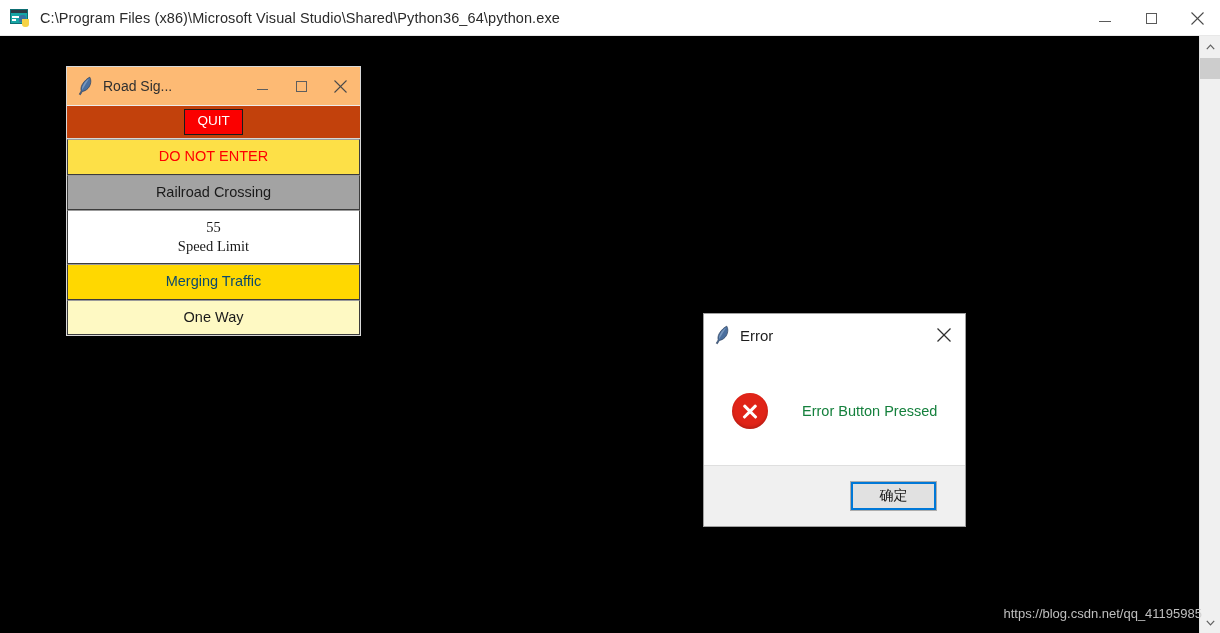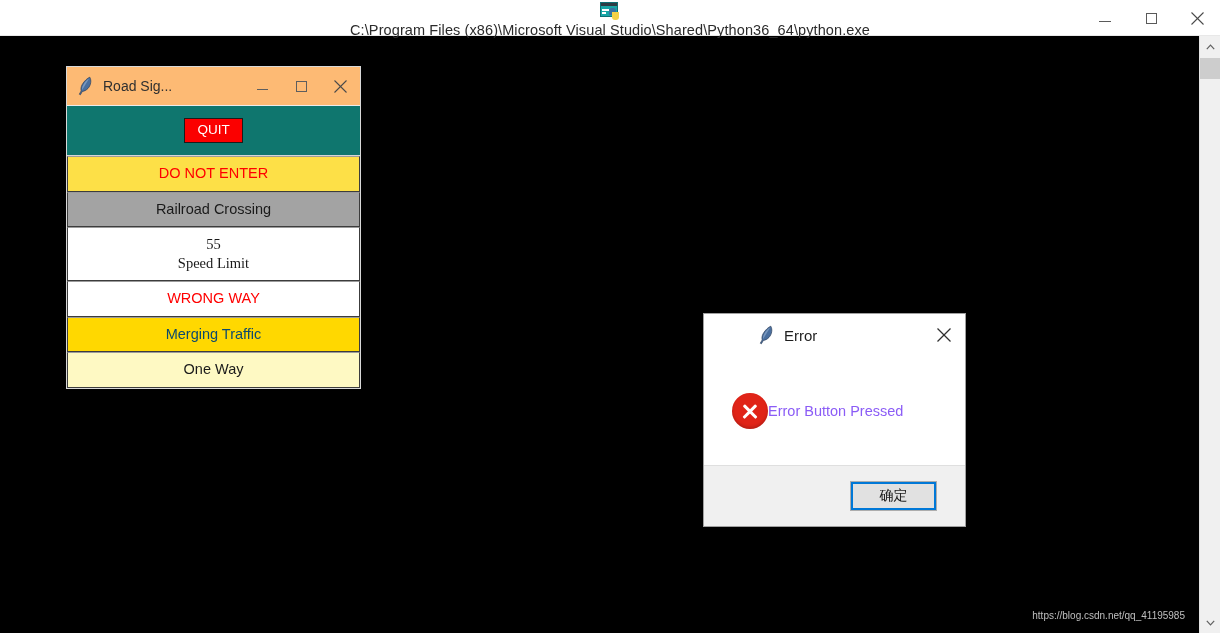--- a/index.html
+++ b/index.html
@@ -20,21 +20,20 @@
   }
 
   #console-titlebar {
     position: absolute;
     left: 0; top: 0;
     width: 1220px; height: 36px;
     background: #ffffff;
     border-bottom: 1px solid #e8e8e8;
     display: flex;
     align-items: center;
-    flex-direction: column;
   }
 
   #console-app-icon {
     width: 22px; height: 22px;
     margin-left: 9px; margin-right: 9px;
     position: relative;
     flex: 0 0 auto;
   }
   #console-app-icon .win {
     position: absolute; left: 1px; top: 2px;
@@ -134,22 +133,22 @@
   }
   .tk-cap-min {
     width: 11px; height: 1px; background: #5e5e5e; margin-top: 5px;
   }
   .tk-cap-max {
     width: 11px; height: 11px; border: 1px solid #5e5e5e;
   }
 
   
   #tk-quit-row {
-    height: 50px;
-    background: #0f766e;
+    height: 33px;
+    background: #c2410c;
     display: flex;
     align-items: center;
     justify-content: center;
     border-bottom: 1px solid #d6d6d6;
   }
   #quit-button {
     background: #fb0000;
     color: #ffffff;
     font-size: 13.5px;
     padding: 4px 12px 5px 12px;
@@ -183,21 +182,20 @@
     background: #ffffff;
     border: 1px solid #a0a0a0;
     box-shadow: 2px 2px 6px rgba(0,0,0,0.4);
   }
   #error-titlebar {
     height: 42px;
     display: flex;
     align-items: center;
     position: relative;
     background: #ffffff;
-    padding-left: 44px;
   }
   #error-title-text {
     font-size: 15px;
     color: #1e1e1e;
   }
   #error-close {
     position: absolute;
     right: 0; top: 0;
     width: 42px; height: 42px;
     display: flex; align-items: center; justify-content: center;
@@ -222,23 +220,23 @@
     content: "";
     position: absolute;
     left: 9px; top: 17px;
     width: 18px; height: 3.4px;
     background: #ffffff;
     border-radius: 1px;
   }
   #error-icon::before { transform: rotate(45deg); }
   #error-icon::after  { transform: rotate(-45deg); }
   #error-message {
-    margin-left: 0;
+    margin-left: 34px;
     font-size: 14.5px;
-    color: #8b5cf6;
+    color: #15803d;
   }
   #error-footer {
     height: 61px;
     background: #f0f0f0;
     border-top: 1px solid #dfdfdf;
     display: flex;
     align-items: center;
     justify-content: flex-end;
     padding-right: 28px;
   }
@@ -275,22 +273,22 @@
     position: absolute;
     top: 22px; left: 0;
     width: 21px; height: 21px;
     background: #cdcdcd;
     cursor: pointer;
   }
 
   
   #watermark {
     position: absolute;
-    right: 35px; bottom: 12px;
-    font-size: 10px;
+    right: 18px; bottom: 12px;
+    font-size: 13px;
     color: #cfcfcf;
     white-space: nowrap;
     opacity: 0.92;
   }
 </style>
 </head>
 <body>
 
 <div id="console-window">
 
@@ -347,21 +345,20 @@
     </div>
 
     <div id="tk-quit-row">
       <div id="quit-button">QUIT</div>
     </div>
 
     <div id="sign-buttons">
         <div class="sign-btn" style="background: #fde047; color: rgb(255, 0, 0);"><span>DO NOT ENTER</span></div>
         <div class="sign-btn" style="background: #a3a3a3; color: rgb(26, 26, 26);"><span>Railroad Crossing</span></div>
         <div class="sign-btn" style="background: rgb(255, 255, 255); color: rgb(26, 26, 26); font-family: Liberation Serif, serif;"><span>55</span><span class="line2">Speed Limit</span></div>
-        <div class="sign-btn" style="background: rgb(255, 255, 255); color: rgb(255, 0, 0);"><span>WRONG WAY</span></div>
         <div class="sign-btn" style="background: rgb(255, 216, 0); color: #0c4a6e;"><span>Merging Traffic</span></div>
         <div class="sign-btn" style="background: #fef9c3; color: rgb(26, 26, 26);"><span>One Way</span></div>
       </div>
 
   </div>
 
   <div id="error-dialog">
 
     <div id="error-titlebar">
       <svg class="feather" width="15" height="20" viewBox="0 0 15 20">

